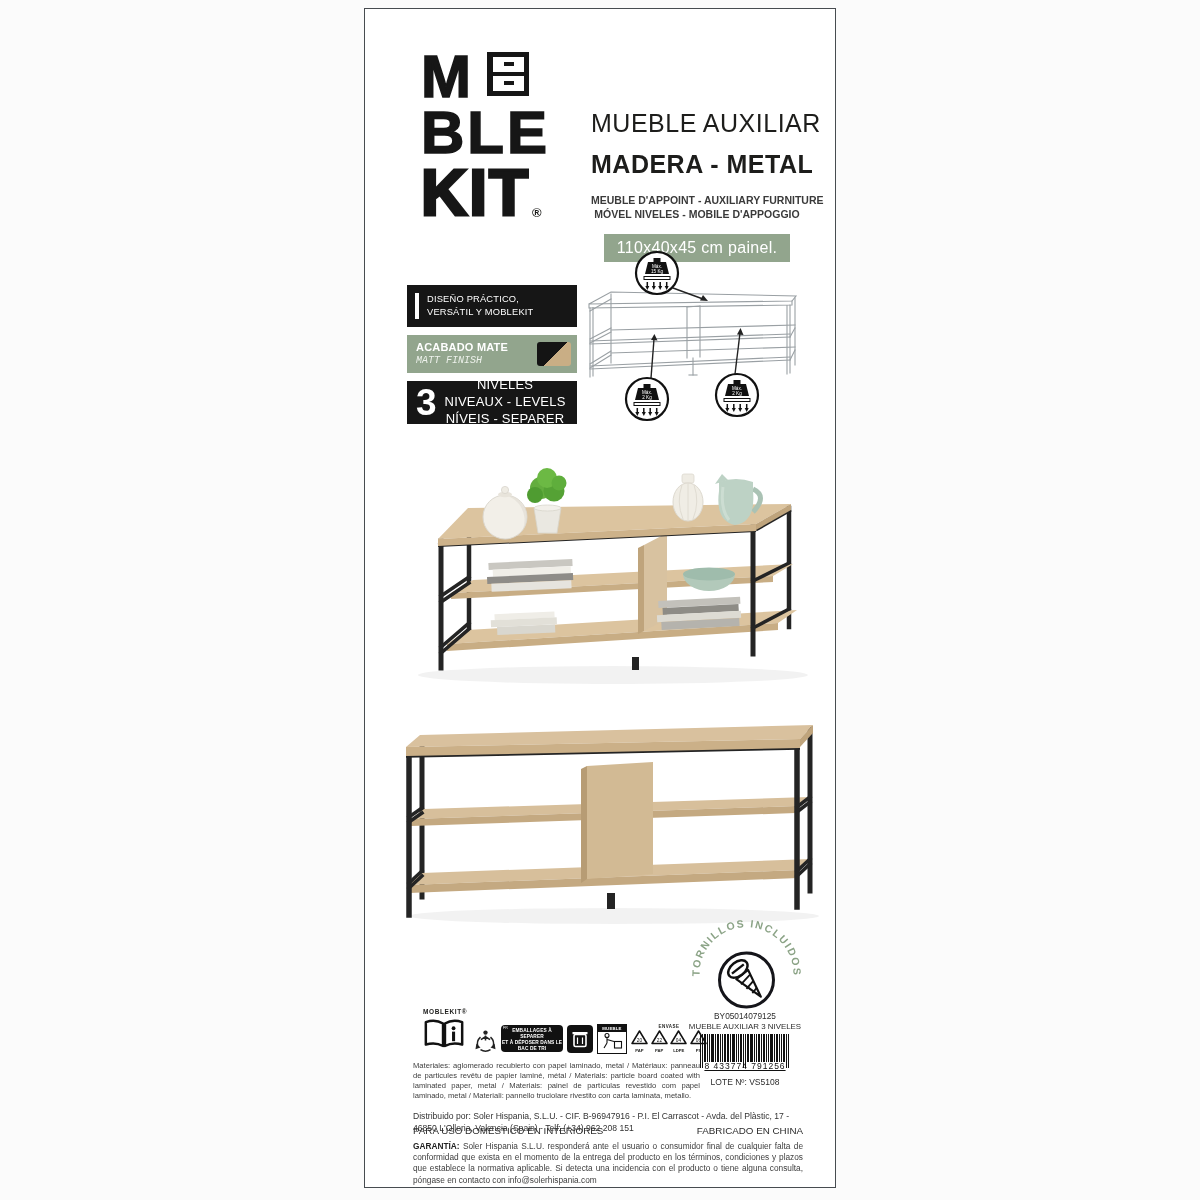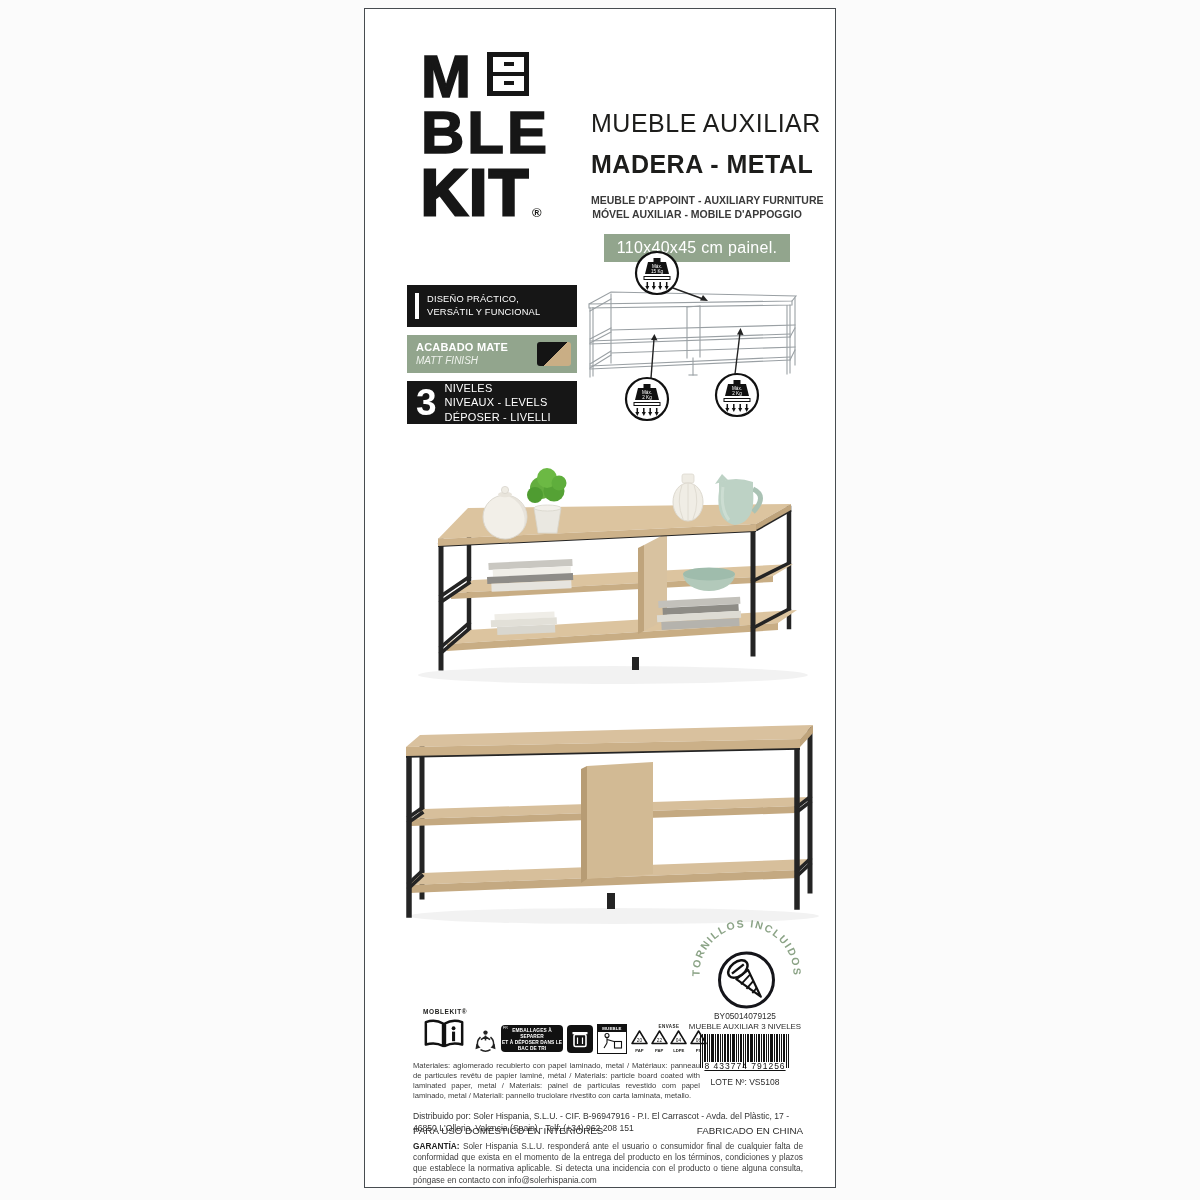--- a/index.html
+++ b/index.html
@@ -45,28 +45,28 @@
   
   .feat{left:42px;width:170px;color:#fff;box-sizing:border-box;}
   .feat.black{background:#161616;}
   .feat.green{background:#92a58d;}
   .f1{top:276px;height:42px;display:flex;align-items:center;padding:0 8px;}
   .f1 .bar{width:4px;height:26px;background:#fff;margin-right:8px;flex:0 0 auto;}
   .f1 .txt{font-size:9.3px;line-height:1.35;letter-spacing:.2px;}
   .f2{top:326px;height:38px;display:flex;align-items:center;padding:0 6px 0 9px;}
   .f2 .txt{flex:1;line-height:1.25;}
   .f2 .l1{font-size:11px;font-weight:bold;letter-spacing:.2px;}
-  .f2 .l2{font-size:10px;font-style:italic;color:#eef2ec;}
+  .f2 .l2{font-size:10px;font-style:italic;color:#eef2ec;font-family:Liberation Mono, monospace;}
   .swatch{
     width:34px;height:24px;border-radius:3px;flex:0 0 auto;
     background:linear-gradient(135deg,#141414 52%,#c9ae85 52%);
   }
   .f3{top:372px;height:43px;display:flex;align-items:center;padding:0 9px;}
   .f3 .num{font-size:37px;font-weight:bold;margin-right:8px;}
-  .f3 .txt{font-size:11px;line-height:1.3;letter-spacing:.2px;}
+  .f3 .txt{font-size:13px;line-height:1.3;letter-spacing:.2px;text-align:center;}
 
   
   .lbl-brand{left:58px;top:999px;font-size:6.5px;font-weight:bold;letter-spacing:.6px;}
   .book-ico{left:57px;top:1009px;}
   .triman{left:108px;top:1019px;}
   .fr-tag{
     left:136px;top:1016px;width:62px;height:27px;background:#111;border-radius:4px;
     color:#fff;text-align:center;padding-top:3px;box-sizing:border-box;position:absolute;
   }
   .fr-tag .ln{font-size:4.8px;font-weight:bold;line-height:1.25;letter-spacing:.1px;}
@@ -121,45 +121,45 @@
       <span class="logo-kit">KIT</span>
       <span class="logo-reg">®</span>
     </div>
   </div>
 
   <div class="abs hdr">
     <div class="hdr-t1">MUEBLE AUXILIAR</div>
     <div class="hdr-t2">MADERA - METAL</div>
     <div class="hdr-sub">
       <div>MEUBLE D'APPOINT - AUXILIARY FURNITURE</div>
-      <div>MÓVEL AUXILIAR - MOBILE D'APPOGGIO</div>
+      <div>MÓVEL NIVELES - MOBILE D'APPOGGIO</div>
     </div>
     <div class="dim-badge">110x40x45 cm painel.</div>
   </div>
 
   <div class="abs feat black f1">
     <div class="bar"></div>
     <div class="txt">
       <div>DISEÑO PRÁCTICO,</div>
-      <div>VERSÁTIL Y FUNCIONAL</div>
+      <div>VERSÁTIL Y MOBLEKIT</div>
     </div>
   </div>
   <div class="abs feat green f2">
     <div class="txt">
       <div class="l1">ACABADO MATE</div>
       <div class="l2">MATT FINISH</div>
     </div>
     <div class="swatch"></div>
   </div>
   <div class="abs feat black f3">
     <div class="num">3</div>
     <div class="txt">
       <div>NIVELES</div>
       <div>NIVEAUX - LEVELS</div>
-      <div>DÉPOSER - LIVELLI</div>
+      <div>NÍVEIS - SEPARER</div>
     </div>
   </div>
 
   <svg class="abs" style="left:214px;top:240px;" width="225" height="175" viewBox="0 0 225 175">
     <g stroke="#9aa0a4" stroke-width="1.1" fill="none" stroke-linecap="square">
       <polygon points="10,55 32,43 217,47 213,52"></polygon>
       <path d="M10,55 L10,59 L213,56 L213,52"></path>
       <line x1="11" y1="59" x2="11" y2="128"></line>
         <line x1="14" y1="58.5" x2="14" y2="127"></line>
       <line x1="32" y1="45" x2="32" y2="114"></line>

